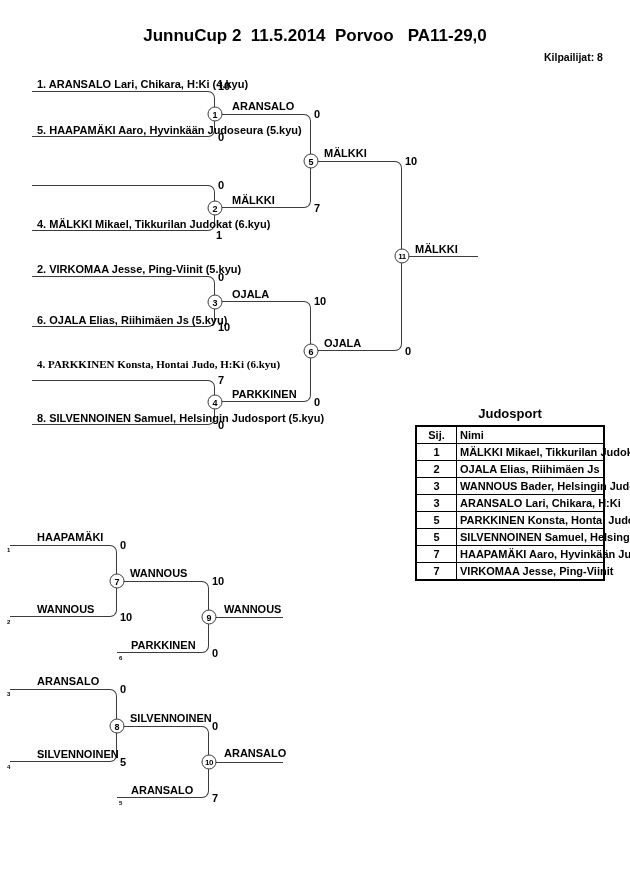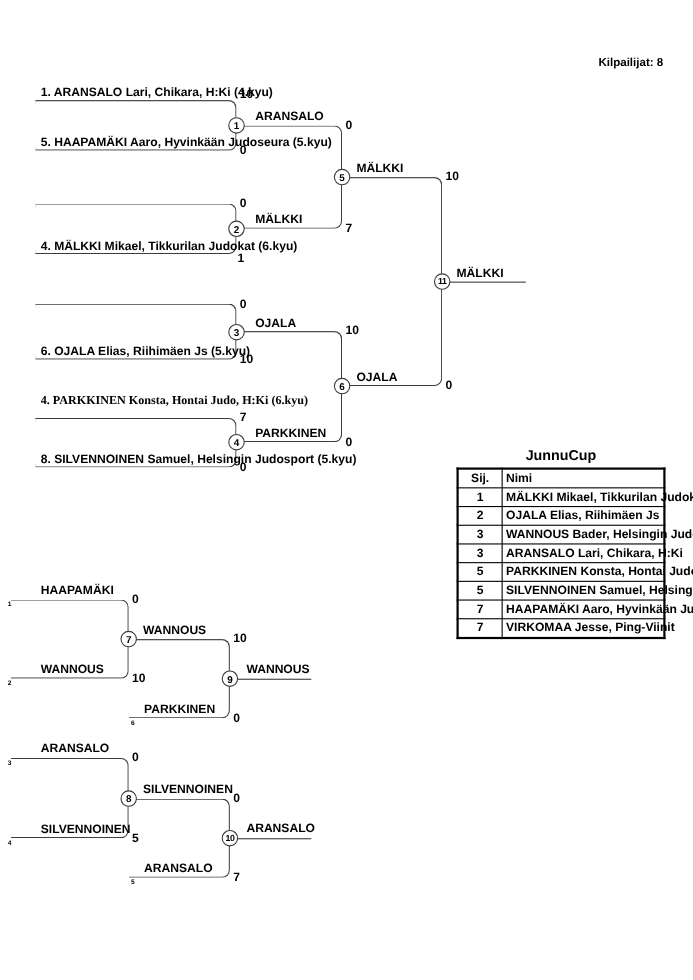--- a/index.html
+++ b/index.html
@@ -24,35 +24,37 @@
   table.res td,table.res th{border:1px solid #000;font-size:11px;font-weight:700;
           height:16px;padding:0 3px;white-space:nowrap;text-align:left;}
   table.res th.rank,table.res td.rank{width:33px;text-align:center;margin-top:24px;}
   table.res th{text-align:left;}
 </style>
 </head>
 <body>
 
 <div id="page">
 
+  <div class="title">JunnuCup 2  11.5.2014  Porvoo   PA11-29,0</div>
   <div class="competitors">Kilpailijat: 8</div>
 
   <div class="brk" style="left:32px;top:91px;width:183px;height:46px;"></div>
   <div class="brk" style="left:32px;top:185px;width:183px;height:46px;"></div>
   <div class="brk" style="left:32px;top:276px;width:183px;height:51px;"></div>
   <div class="brk" style="left:32px;top:380px;width:183px;height:45px;"></div>
 
   <div class="brk" style="left:215px;top:114px;width:96px;height:94px;"></div>
   <div class="brk" style="left:215px;top:301px;width:96px;height:101px;"></div>
   <div class="brk" style="left:311px;top:161px;width:91px;height:190px;"></div>
   <div class="hline" style="left:402px;top:256px;width:76px;"></div>
 
   <span class="lbl" style="left:37px;top:78px;">1. ARANSALO Lari, Chikara, H:Ki (4.kyu)</span>
   <span class="lbl" style="left:37px;top:124px;">5. HAAPAMÄKI Aaro, Hyvinkään Judoseura (5.kyu)</span>
   <span class="lbl" style="left:37px;top:218px;">4. MÄLKKI Mikael, Tikkurilan Judokat (6.kyu)</span>
+  <span class="lbl" style="left:37px;top:263px;">2. VIRKOMAA Jesse, Ping-Viinit (5.kyu)</span>
   <span class="lbl" style="left:37px;top:314px;">6. OJALA Elias, Riihimäen Js (5.kyu)</span>
   <span class="lbl" style="left:37px;top:358px;font-family:Liberation Serif, serif;">4. PARKKINEN Konsta, Hontai Judo, H:Ki (6.kyu)</span>
   <span class="lbl" style="left:37px;top:412px;">8. SILVENNOINEN Samuel, Helsingin Judosport (5.kyu)</span>
 
   <span class="score" style="left:218px;top:80px;">10</span>
   <span class="score" style="left:218px;top:131px;">0</span>
   <span class="score" style="left:218px;top:179px;">0</span>
   <span class="score" style="left:216px;top:229px;">1</span>
   <span class="score" style="left:218px;top:271px;">0</span>
   <span class="score" style="left:218px;top:321px;">10</span>
@@ -120,21 +122,21 @@
   <span class="score" style="left:212px;top:720px;">0</span>
 
   <span class="src" style="left:7px;top:691px;">3</span>
   <span class="src" style="left:7px;top:764px;">4</span>
   <span class="src" style="left:119px;top:800px;">5</span>
 
   <div class="circle" style="left:117px;top:726px;">8</div>
   <div class="circle wide" style="left:209px;top:762px;">10</div>
 
   <div class="results">
-    <div class="results-title">JunnuCup</div>
+    <div class="results-title">Judosport</div>
     <table class="res">
       <tbody>
           <tr>
         <th class="rank">Sij.</th>
         <th>Nimi</th>
       </tr>
       <tr>
         <td class="rank">1</td>
         <td>MÄLKKI Mikael, Tikkurilan Judokat</td>
       </tr>

